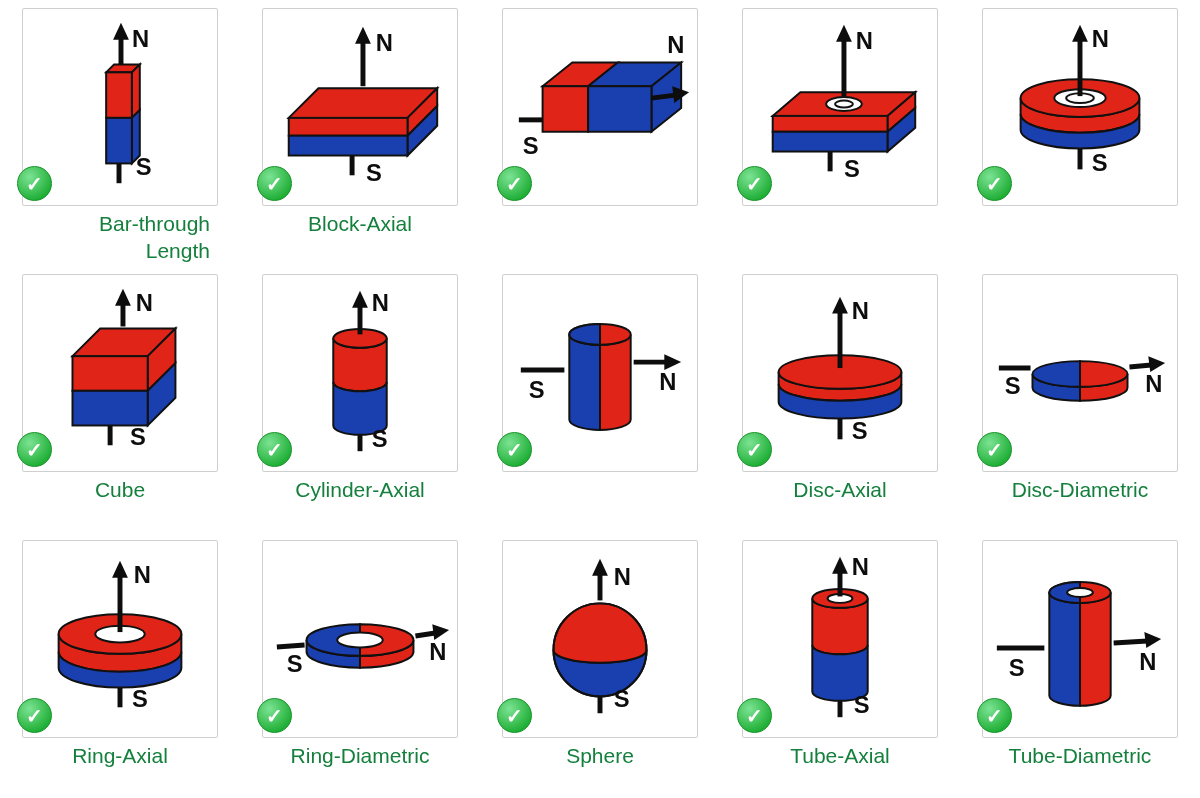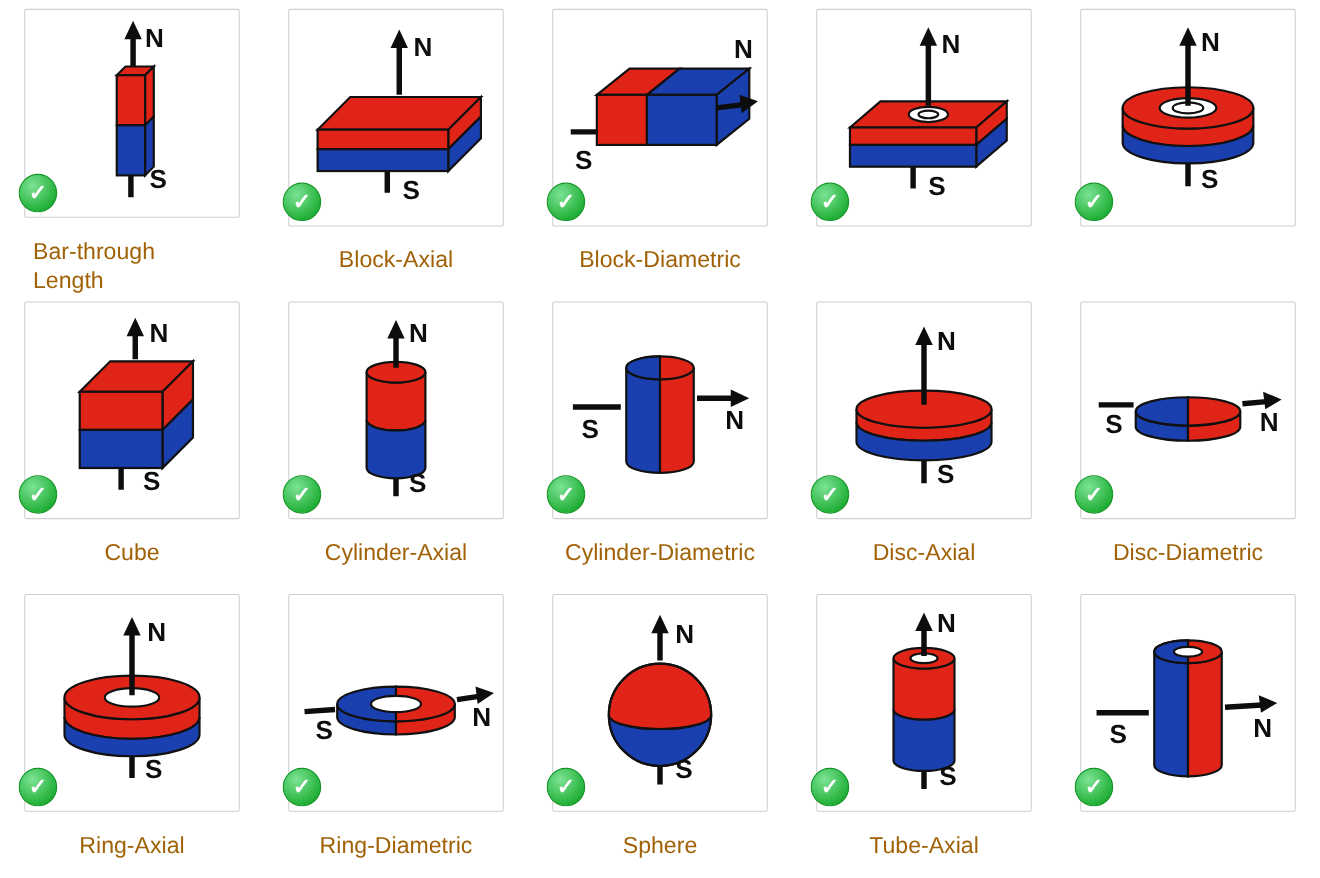--- a/index.html
+++ b/index.html
@@ -5,21 +5,21 @@
   html,body{margin:0;padding:0;background:#fff;}
   body{width:1200px;height:798px;overflow:hidden;font-family:"Liberation Sans",sans-serif;}
   .grid{display:grid;grid-template-columns:repeat(5,240px);grid-template-rows:repeat(3,266px);}
   .cell{display:flex;flex-direction:column;align-items:center;padding-top:8px;}
   .card{position:relative;width:196px;height:198px;background:#fff;border:1px solid #cfcfcf;border-radius:2px;box-sizing:border-box;}
   .card svg{width:100%;height:100%;display:block;}
   .check{position:absolute;left:-6px;bottom:4px;width:35px;height:35px;border-radius:50%;
          background:radial-gradient(circle at 35% 30%,#7ce394,#1fae35 75%);
          border:1px solid #149427;color:#fff;font-weight:bold;font-size:20px;
          display:flex;align-items:center;justify-content:center;box-sizing:border-box;}
-  .caption{margin-top:18px;font-size:21px;line-height:1.28;color:#a16207;text-align:left;max-width:180px;}
+  .caption{margin-top:5px;font-size:21px;line-height:1.28;color:#15803d;text-align:right;max-width:180px;}
   .pole{font:bold 24px "Liberation Sans",sans-serif;fill:#0d0d0d;}
   .ln{stroke:#0d0d0d;stroke-width:5;}
   .hd{fill:#0d0d0d;}
   .sh{stroke:#111;stroke-width:2;}
 </style>
 </head>
 <body>
 
 <div class="grid">
 
@@ -76,21 +76,20 @@
         <rect class="sh" fill="#1a3fae" x="86" y="74" width="64" height="46"></rect>
         <g>
           <line class="ln" x1="150" y1="86" x2="174" y2="83"></line>
           <polygon class="hd" points="188,80 171,74 173,91"></polygon>
         </g>
         <text class="pole" x="166" y="40">N</text>
         <text class="pole" x="20" y="142">S</text>
       </svg>
       <span class="check">✓</span>
     </div>
-    <figcaption class="caption">Block-Diametric</figcaption>
   </figure>
 
   <figure class="cell" style="margin:0;">
     <div class="card">
       <svg viewBox="0 0 196 190">
         <line class="ln" x1="88" y1="140" x2="88" y2="160"></line>
         <polygon class="sh" fill="#e02518" points="30,104 58,80 174,80 146,104"></polygon>
         <polygon class="sh" fill="#e02518" points="146,104 174,80 174,96 146,120"></polygon>
         <polygon class="sh" fill="#1a3fae" points="146,120 174,96 174,116 146,140"></polygon>
         <rect class="sh" fill="#e02518" x="30" y="104" width="116" height="16"></rect>
@@ -178,21 +177,20 @@
         <path class="sh" fill="#1a3fae" d="M98,45.5 A31,10.5 0 0 0 67,56 A31,10.5 0 0 0 98,66.5 Z"></path>
         <g>
           <line class="ln" x1="132" y1="84" x2="166" y2="84"></line>
           <polygon class="hd" points="180,84 163,76 163,92"></polygon>
         </g>
         <text class="pole" x="26" y="120">S</text>
         <text class="pole" x="158" y="112">N</text>
       </svg>
       <span class="check">✓</span>
     </div>
-    <figcaption class="caption">Cylinder-Diametric</figcaption>
   </figure>
 
   <figure class="cell" style="margin:0;">
     <div class="card">
       <svg viewBox="0 0 196 190">
         <line class="ln" x1="98" y1="140" x2="98" y2="162"></line>
         <path class="sh" fill="#e02518" d="M36,94 A62,17 0 0 0 160,94 L160,106 A62,17 0 0 1 36,106 Z"></path>
         <path class="sh" fill="#1a3fae" d="M36,106 A62,17 0 0 0 160,106 L160,124 A62,17 0 0 1 36,124 Z"></path>
         <ellipse class="sh" fill="#e02518" cx="98" cy="94" rx="62" ry="17"></ellipse>
         <g>
@@ -318,15 +316,16 @@
         <ellipse class="sh" fill="#fff" cx="98" cy="48" rx="13" ry="4.5"></ellipse>
         <g>
           <line class="ln" x1="132" y1="99" x2="166" y2="97"></line>
           <polygon class="hd" points="180,95 163,88 165,104"></polygon>
         </g>
         <text class="pole" x="26" y="132">S</text>
         <text class="pole" x="158" y="126">N</text>
       </svg>
       <span class="check">✓</span>
     </div>
+    <figcaption class="caption">Tube-Diametric</figcaption>
   </figure>
 
 </div>
 
 </body></html>

